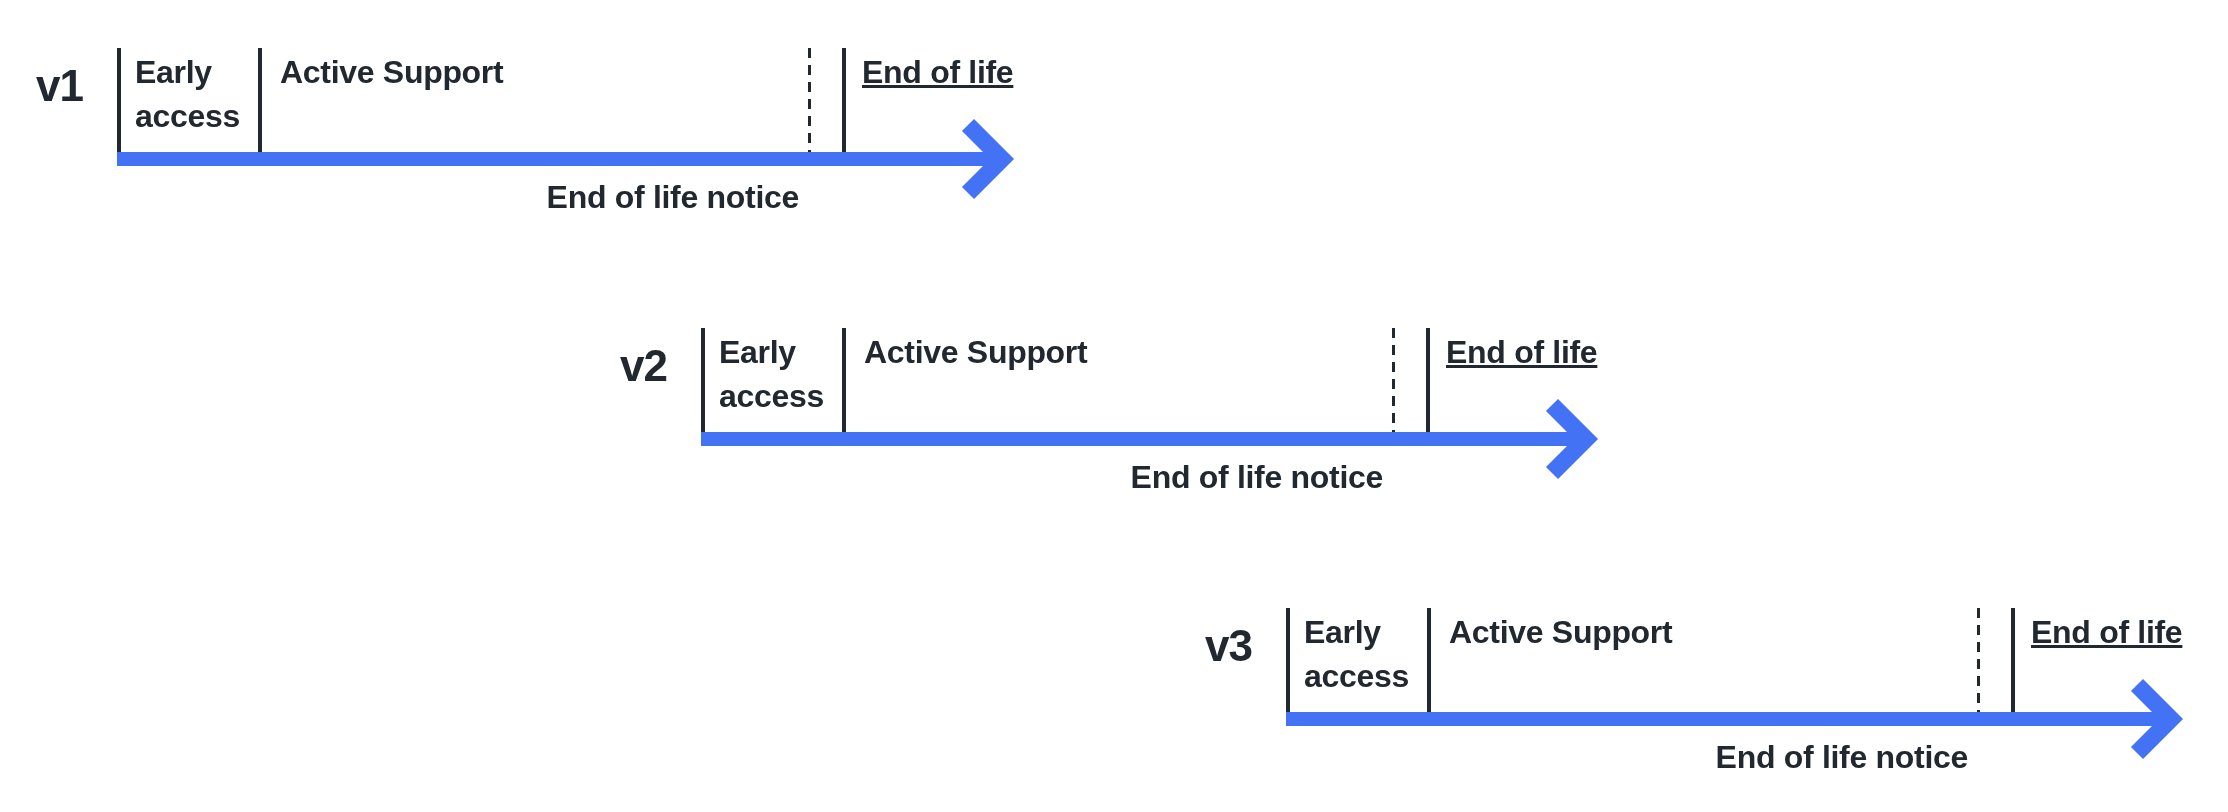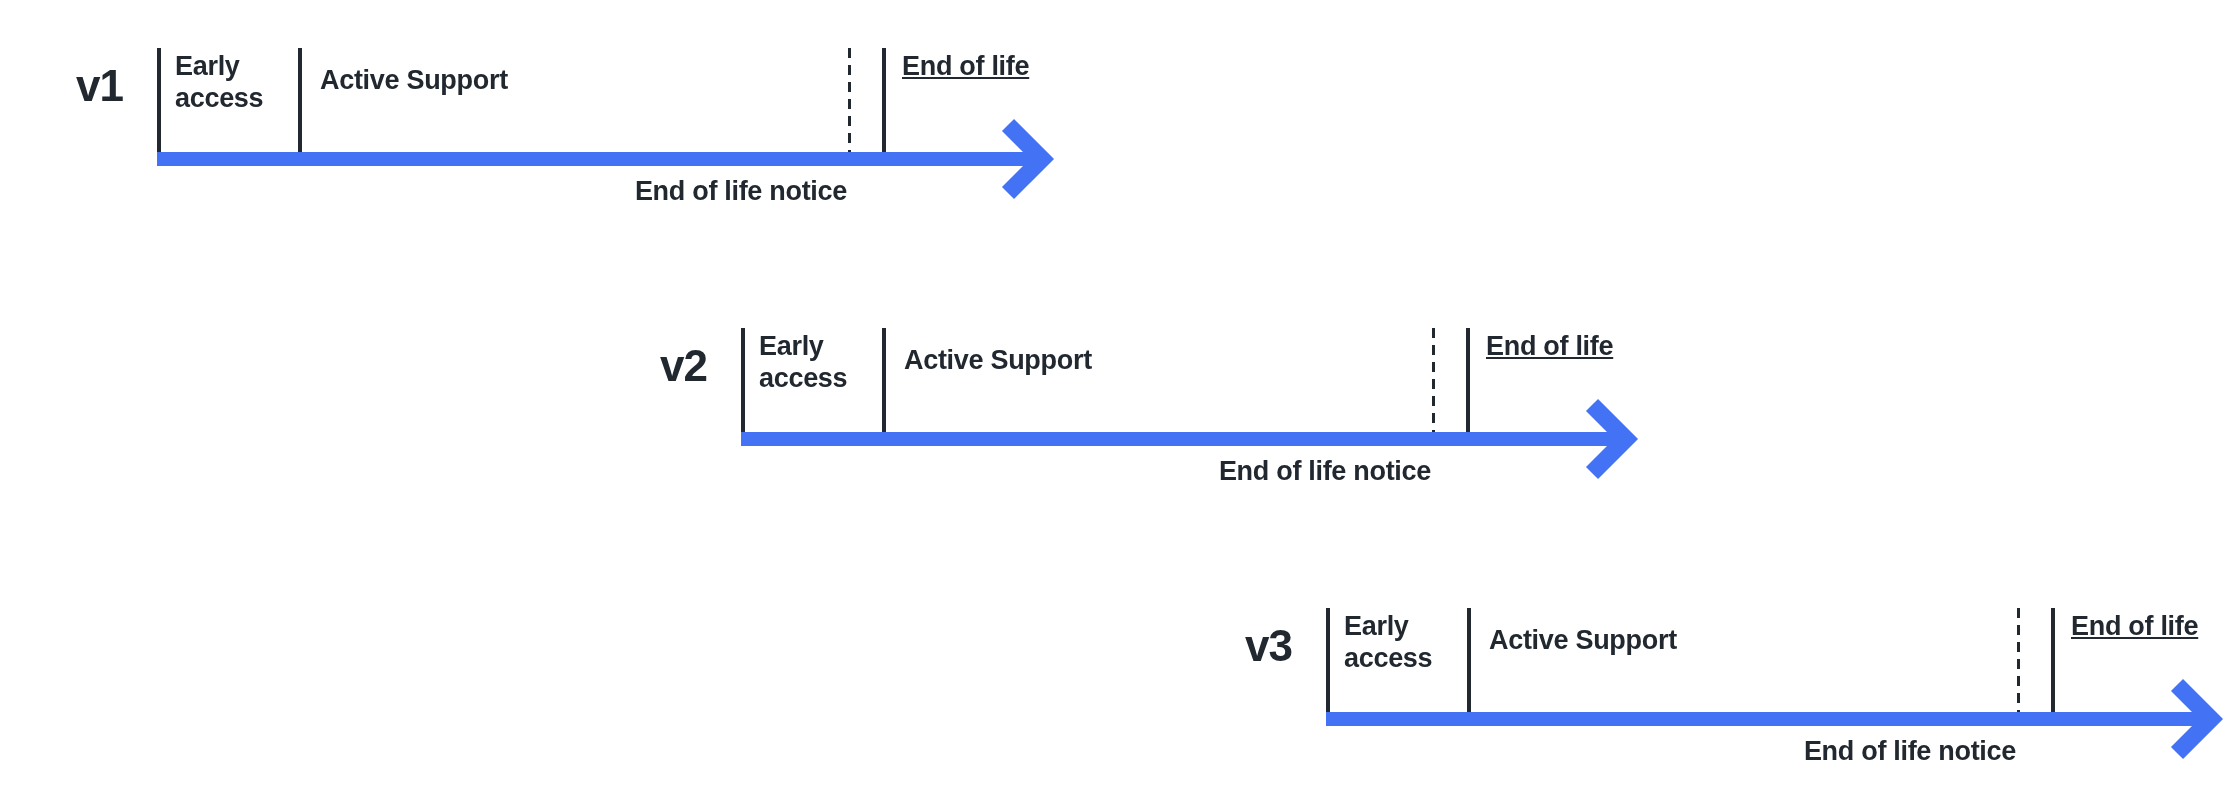--- a/index.html
+++ b/index.html
@@ -5,21 +5,21 @@
   :root{
     --arrow:#4372F4;
     --ink:#212830;
   }
   html,body{margin:0;padding:0;}
   body{
     width:2228px;height:812px;overflow:hidden;background:#ffffff;
     font-family:"Liberation Sans",sans-serif;
     position:relative;
   }
-  .row{position:absolute;width:960px;height:180px;margin-left:40px;}
+  .row{position:absolute;width:960px;height:180px;}
   #row-v1{left:117px;top:48px;}
   #row-v2{left:701px;top:328px;}
   #row-v3{left:1286px;top:608px;}
 
   .ver{
     position:absolute;left:-154px;top:16px;width:120px;
     text-align:right;font-size:44px;font-weight:700;line-height:44px;
     color:var(--ink);letter-spacing:-1px;
   }
   .tick{position:absolute;top:0;width:4px;height:104px;background:var(--ink);}
@@ -28,27 +28,27 @@
   .tick.t3{left:725px;}
   .dashed{
     position:absolute;top:0;left:691px;width:3px;height:104px;
     background:repeating-linear-gradient(to bottom,var(--ink) 0 10px,transparent 10px 17px);
   }
   .bar{position:absolute;left:0;top:104px;width:874px;height:14px;background:var(--arrow);}
   .head{position:absolute;left:844px;top:67px;width:58px;height:88px;}
   .head path{stroke:var(--arrow);stroke-width:17;fill:none;stroke-linejoin:miter;}
 
   .label{
-    position:absolute;font-size:27px;font-weight:700;line-height:32px;
+    position:absolute;font-size:32px;font-weight:700;line-height:44px;
     color:var(--ink);letter-spacing:-0.3px;
   }
   .ea{left:18px;top:2px;width:108px;}
-  .as{left:163px;top:16px;white-space:nowrap;}
+  .as{left:163px;top:2px;white-space:nowrap;}
   .eol{left:745px;top:2px;white-space:nowrap;text-decoration:underline;}
-  .notice{left:388px;top:127px;width:302px;text-align:right;white-space:nowrap;}
+  .notice{left:380px;top:127px;width:302px;text-align:right;white-space:nowrap;}
 </style>
 </head>
 <body>
 
 <div class="row" id="row-v1">
   <div class="ver">v1</div>
   <div class="tick t1"></div>
   <div class="tick t2"></div>
   <div class="dashed"></div>
   <div class="tick t3"></div>

